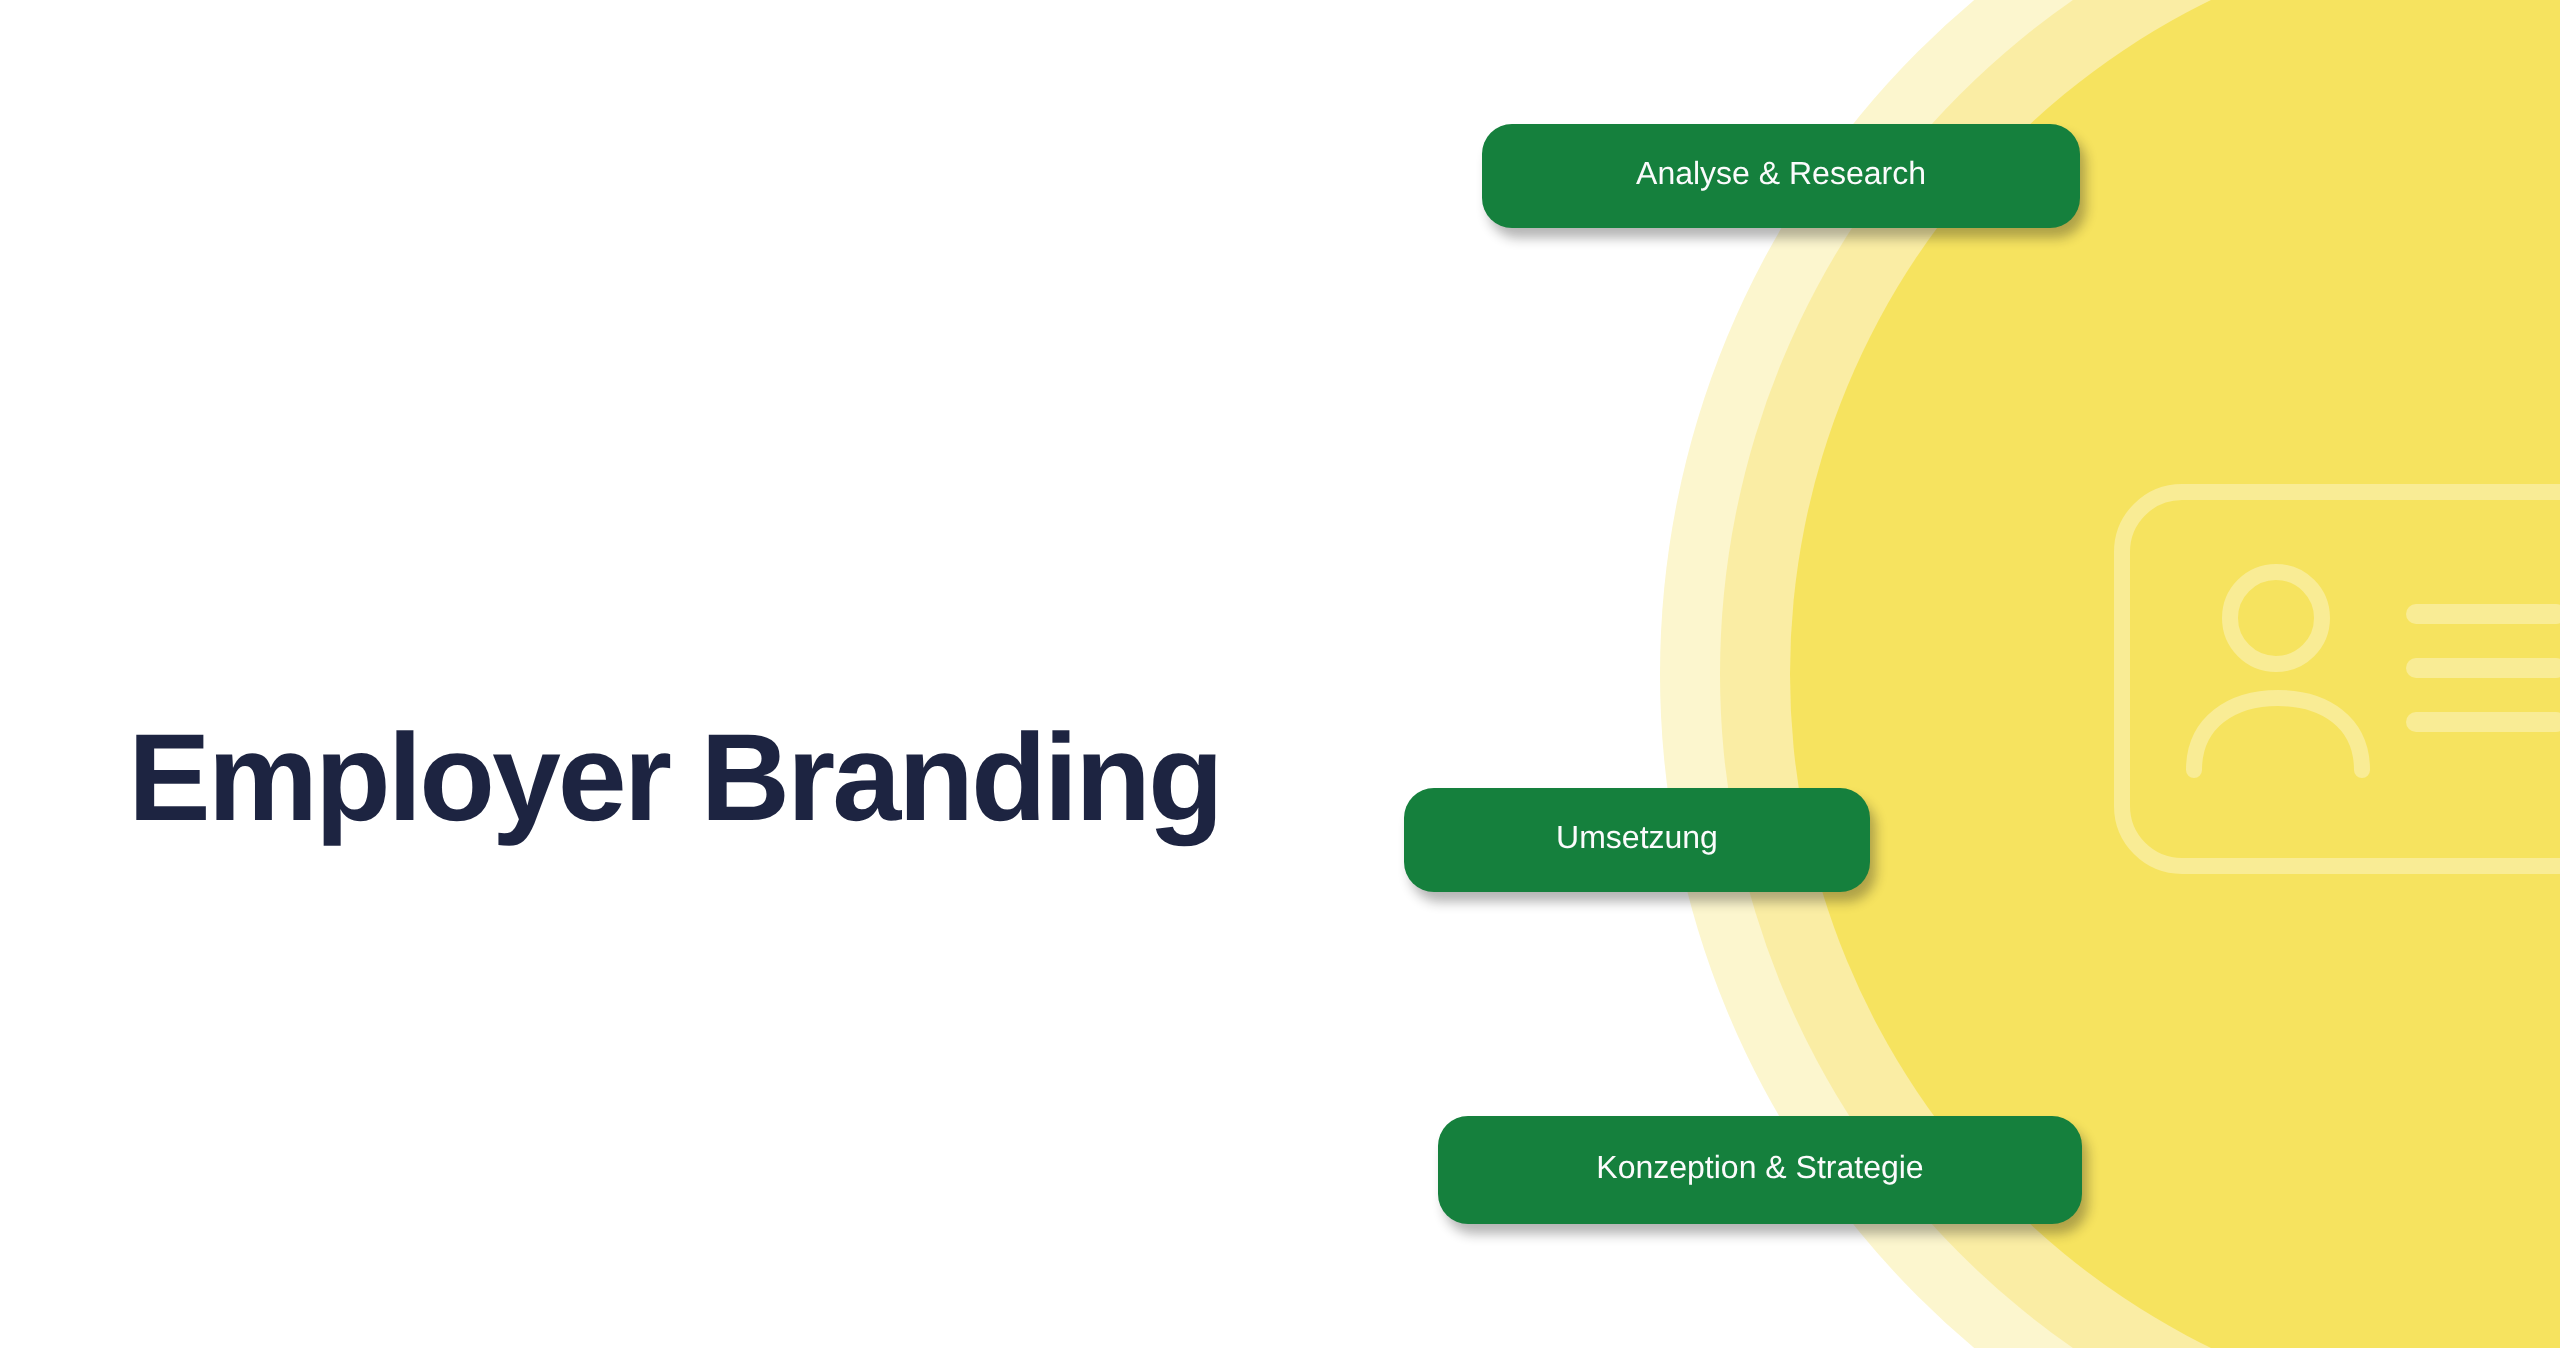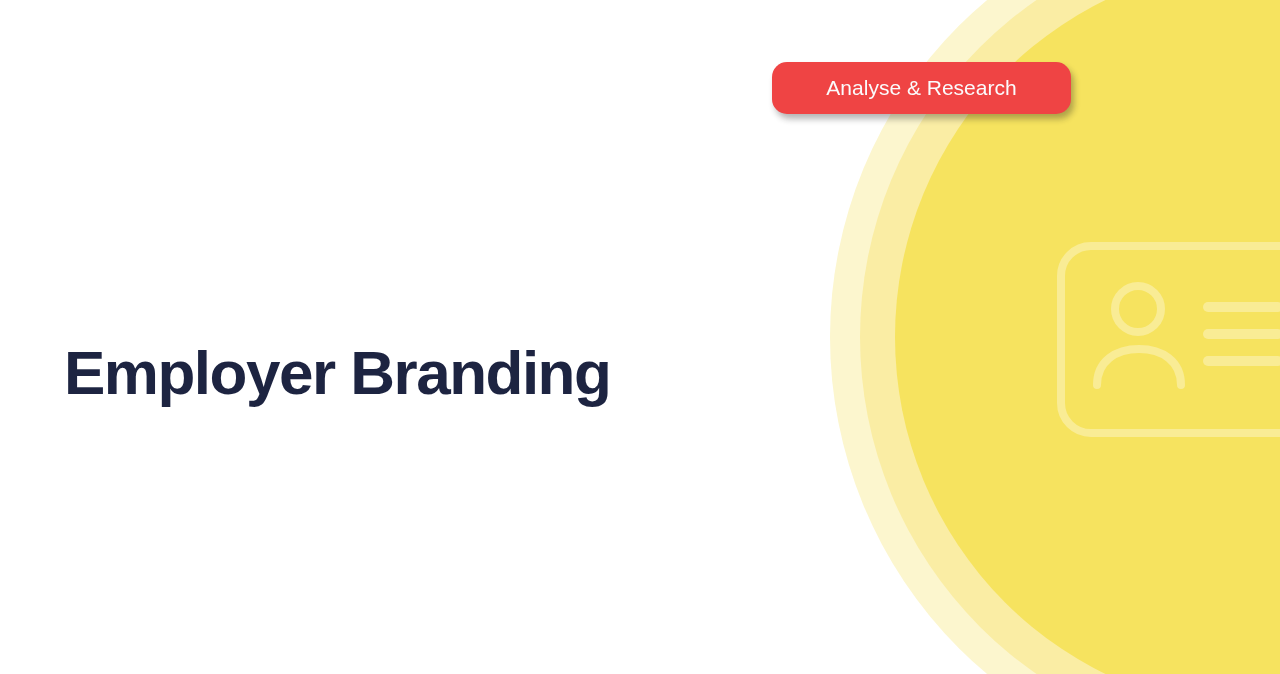--- a/index.html
+++ b/index.html
@@ -38,41 +38,40 @@
   
   .idcard {
     position: absolute;
     left: 1050px; top: 230px;
     width: 230px; height: 220px;
   }
   
   .title {
     position: absolute;
     left: 64px;
-    top: 300px;
+    top: 317px;
     font-size: 62px;
     line-height: 1;
     font-weight: 700;
     letter-spacing: -1.5px;
     color: #1D2441;
     white-space: nowrap;
   }
   
   .pill {
     position: absolute;
     display: flex;
     align-items: center;
     justify-content: center;
-    background: #ef4444;
+    background: #15803d;
     color: #FBFBFC;
-    font-size: 21px;
+    font-size: 16px;
     border-radius: 15px;
     box-shadow: 3px 5px 6px rgba(25, 25, 25, 0.32);
     white-space: nowrap;
-    margin-left: 31px;
   }
   .pill-1 { left: 741px; top: 62px;  width: 299px; height: 52px; }
   .pill-2 { left: 672px; top: 227px; width: 263px; height: 52px; }
   .pill-3 { left: 702px; top: 394px; width: 233px; height: 52px; }
   .pill-4 { left: 719px; top: 558px; width: 322px; height: 54px; }
 </style>
 </head>
 <body>
 
 <div class="stage">
@@ -88,14 +87,20 @@
     <path d="M 158 77 H 228" stroke="#F9EC95" stroke-width="10" stroke-linecap="round"></path>
     <path d="M 158 104 H 228" stroke="#F9EC95" stroke-width="10" stroke-linecap="round"></path>
     <path d="M 158 131 H 228" stroke="#F9EC95" stroke-width="10" stroke-linecap="round"></path>
   </svg>
 
   <h1 class="title">Employer Branding</h1>
 
   <div class="pill pill-1">
     <span>Analyse &amp; Research</span>
   </div>
+  <div class="pill pill-3">
+    <span>Umsetzung</span>
+  </div>
+  <div class="pill pill-4">
+    <span>Konzeption &amp; Strategie</span>
+  </div>
 
 </div>
 
 </body></html>

